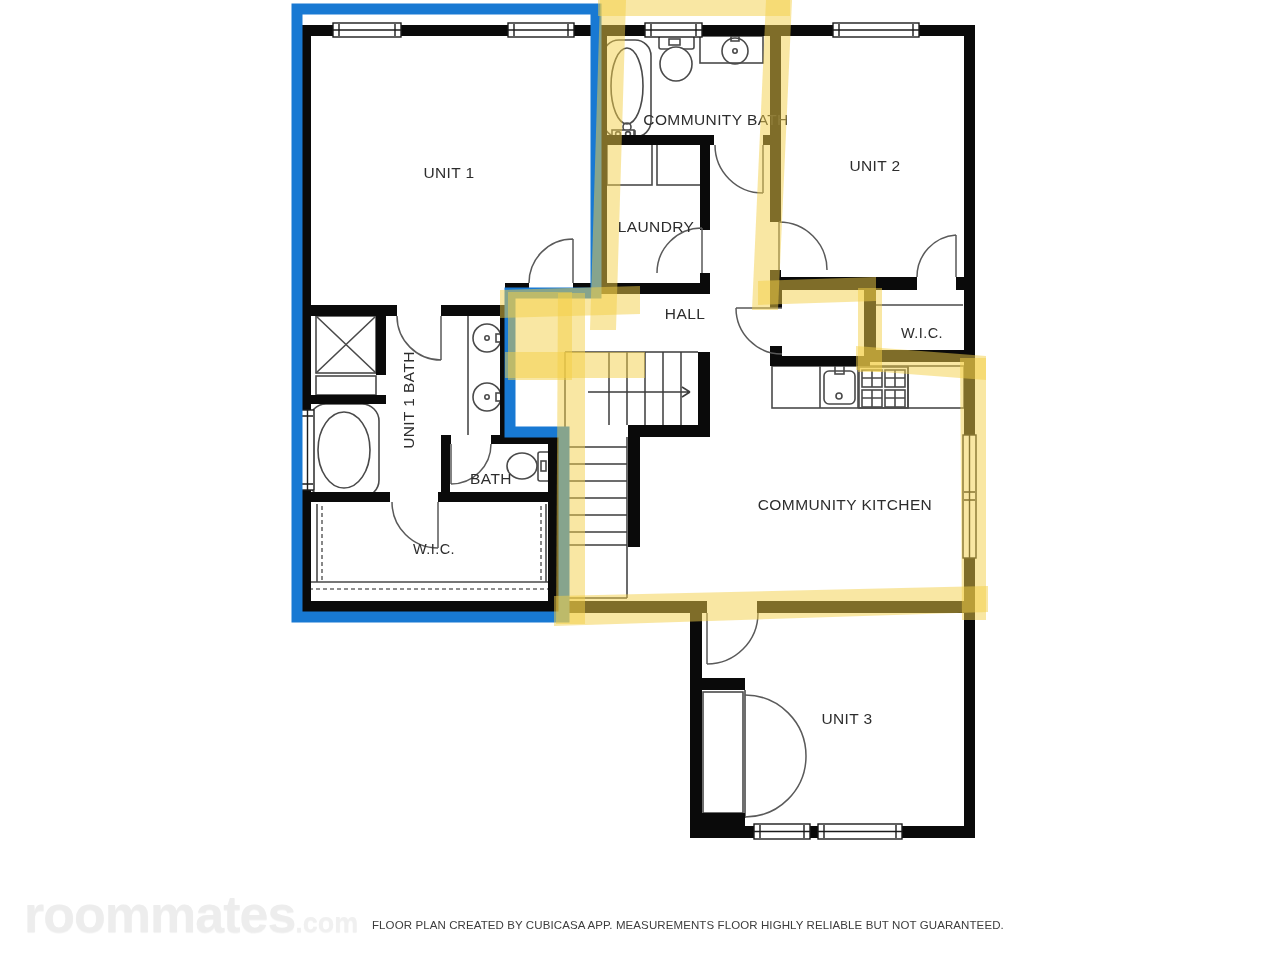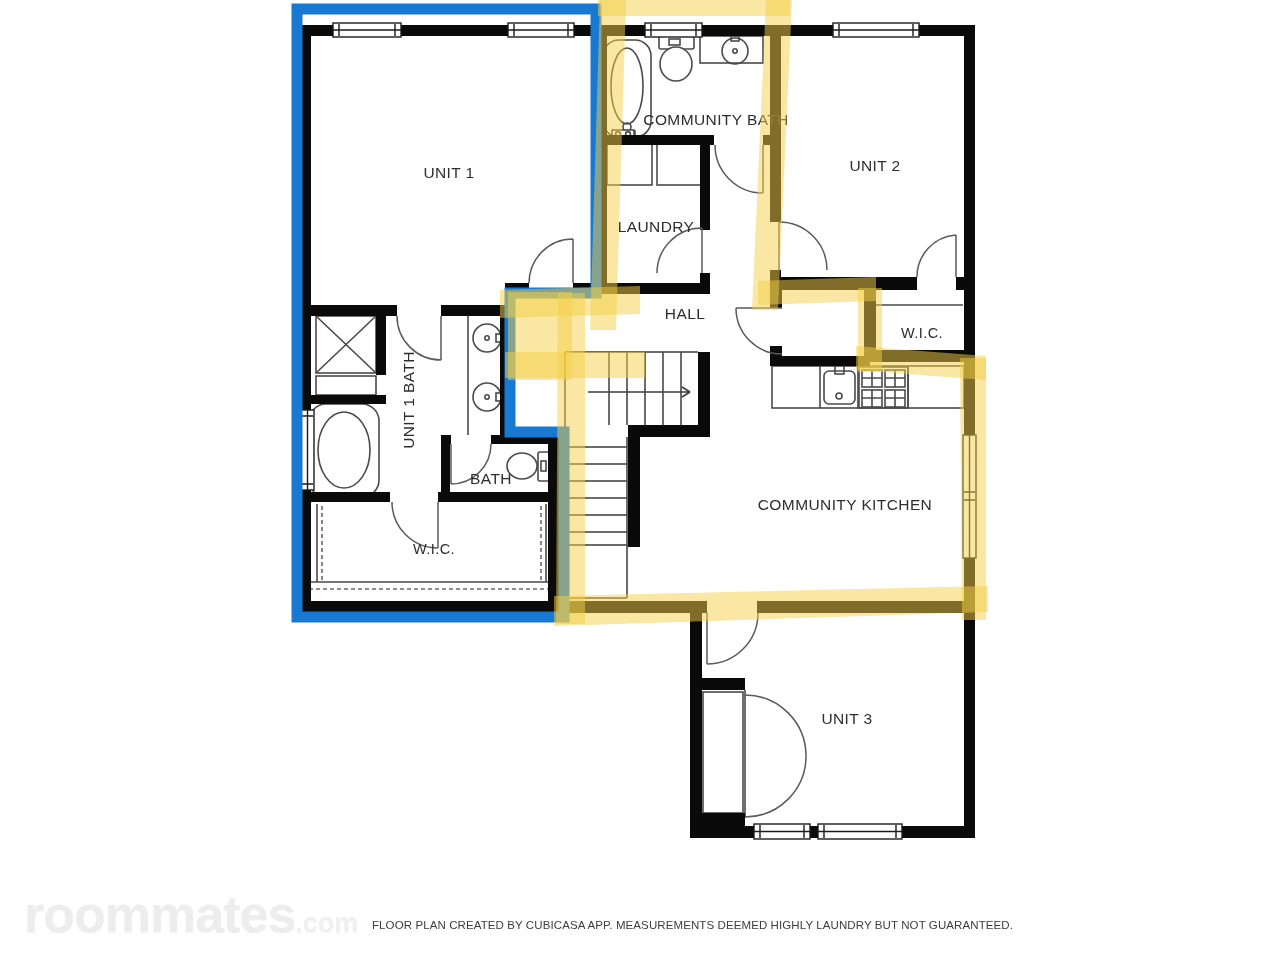--- a/index.html
+++ b/index.html
@@ -266,14 +266,14 @@
       <polygon points="758,281 876,277 876,301 758,305"></polygon>
       <rect x="858" y="288" width="24" height="84"></rect>
       <polygon points="856,346 986,356 986,380 856,370"></polygon>
       <polygon points="960,358 986,358 986,620 962,620"></polygon>
       <polygon points="554,596 988,586 988,612 554,626"></polygon>
     </g>
   </svg>
 
   <div id="watermark"><span>roommates</span><span class="tld">.com</span></div>
 
-  <div id="disclaimer">FLOOR PLAN CREATED BY CUBICASA APP. MEASUREMENTS DEEMED HIGHLY LAUNDRY BUT NOT GUARANTEED.</div>
+  <div id="disclaimer">FLOOR PLAN CREATED BY CUBICASA APP. MEASUREMENTS FLOOR HIGHLY RELIABLE BUT NOT GUARANTEED.</div>
 </div>
 
 </body></html>

